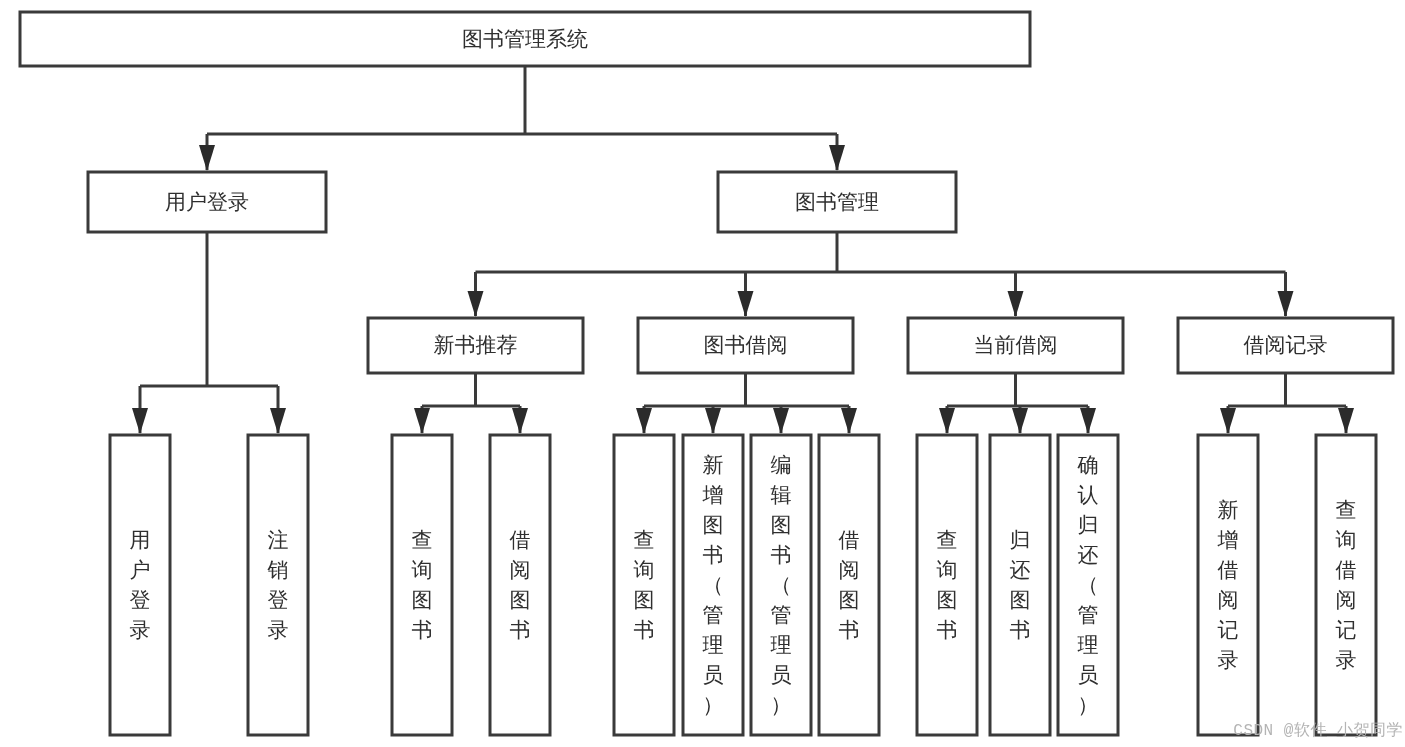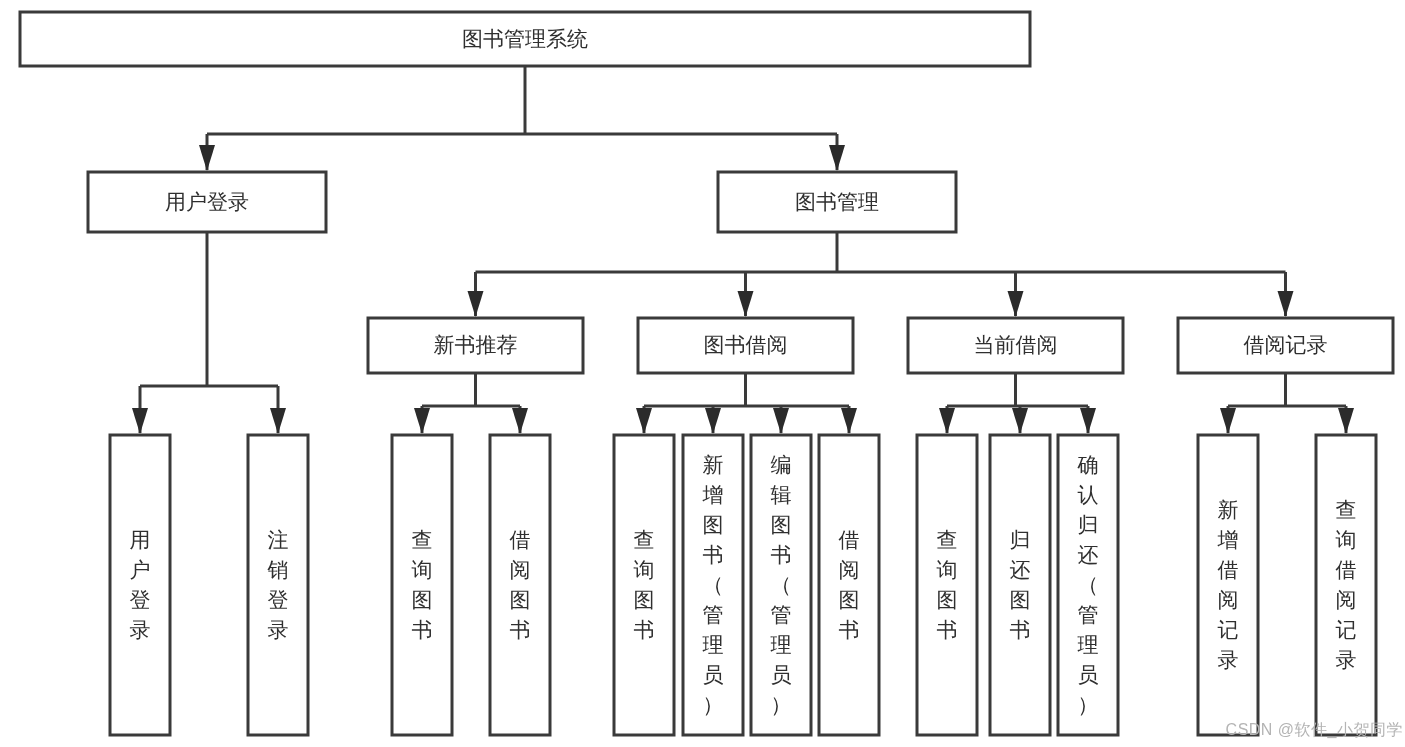--- a/index.html
+++ b/index.html
@@ -53,21 +53,21 @@
     font-family: "Liberation Sans", "DejaVu Sans", sans-serif;
     font-size: 21px;
     fill: #2f2f2f;
     text-anchor: middle;
     white-space: pre;
   }
   .watermark {
     position: absolute;
     right: 8px;
     bottom: 6px;
-    font-family: Liberation Sans, sans-serif;
+    font-family: Liberation Mono, monospace;
     font-size: 16px;
     color: #b4b4b4;
     letter-spacing: 0.5px;
     user-select: none;
     pointer-events: none;
     white-space: nowrap;
   }
 </style>
 </head>
 <body>

